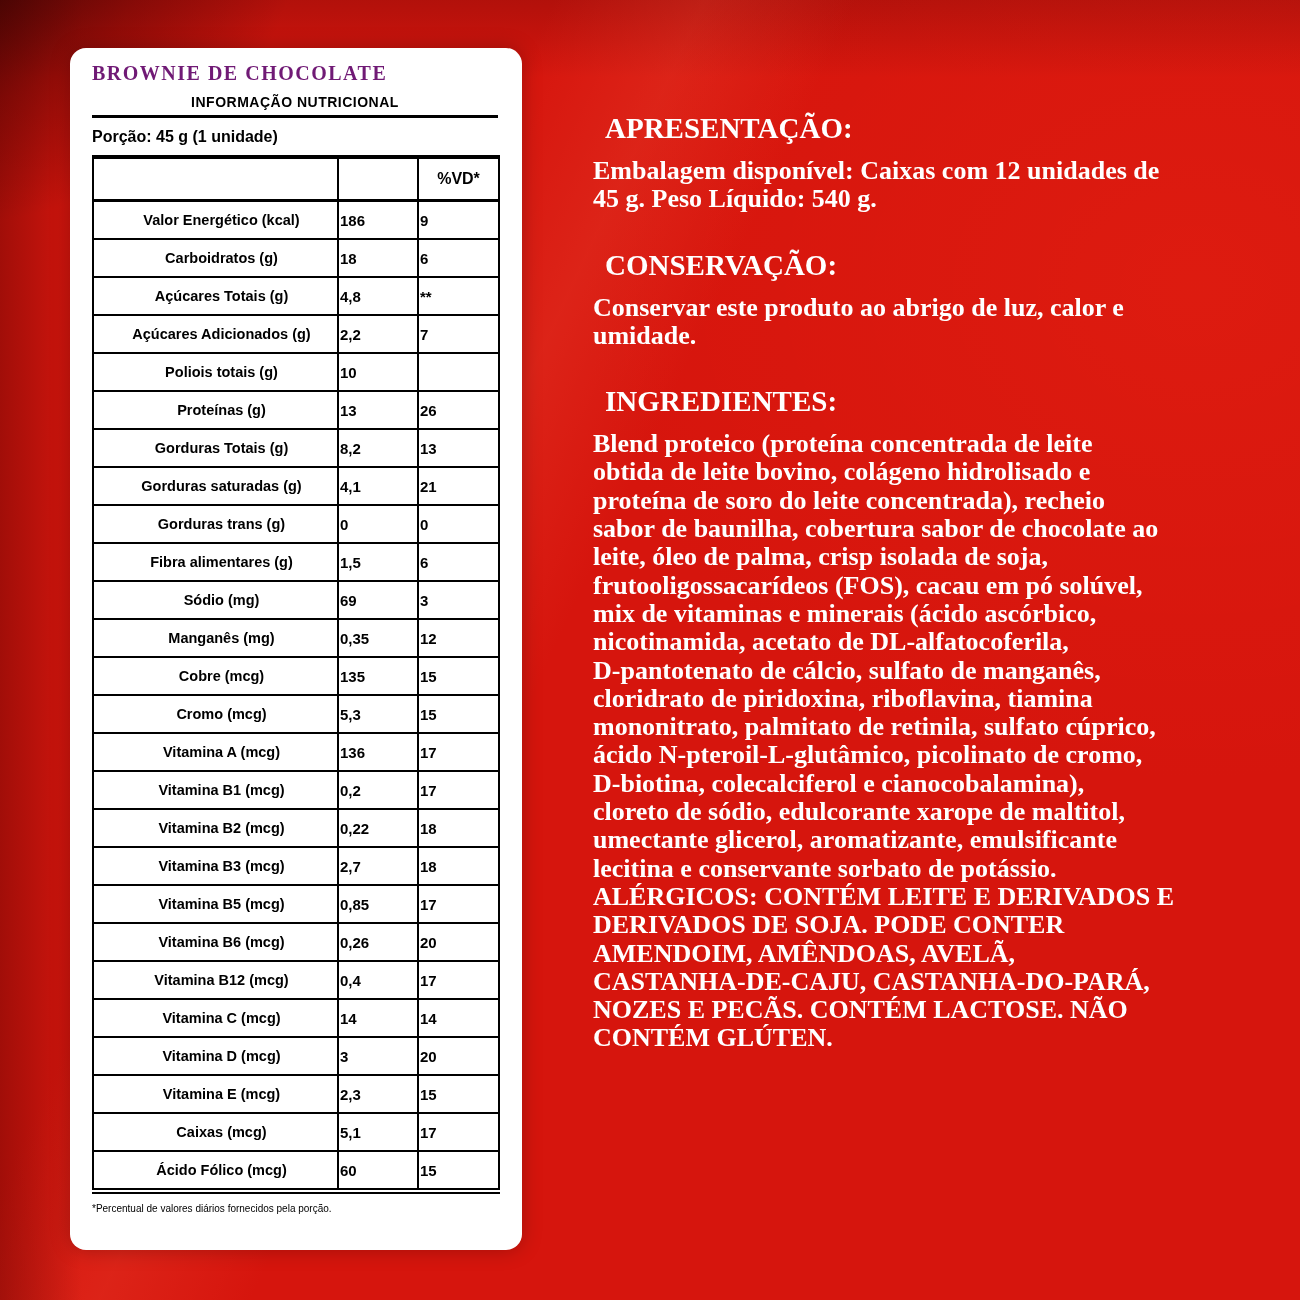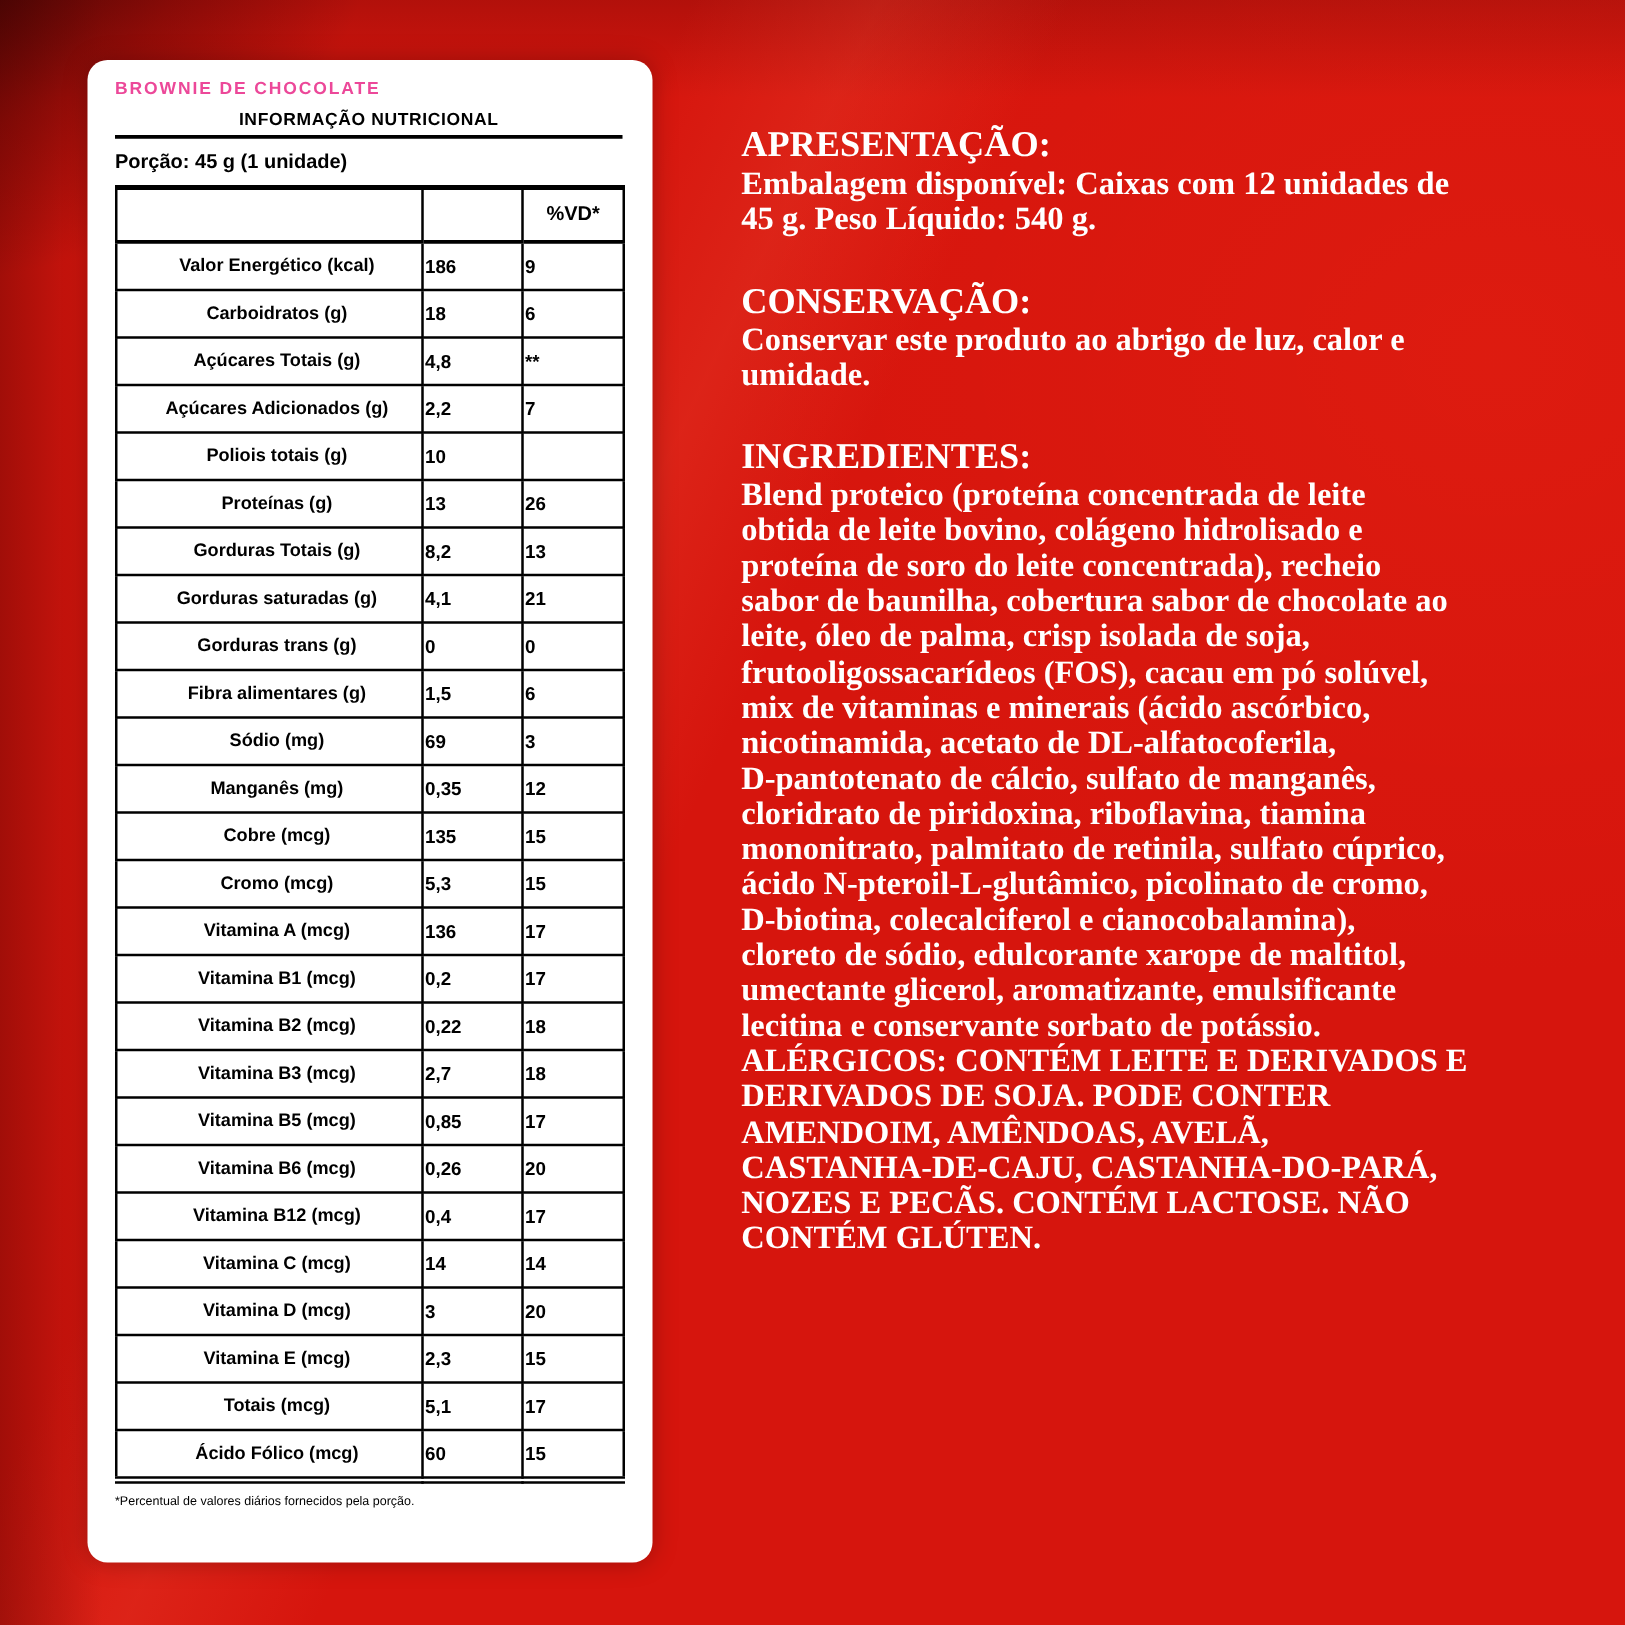--- a/index.html
+++ b/index.html
@@ -20,22 +20,22 @@
   .panel{
     position:absolute;left:70px;top:48px;
     width:452px;height:1202px;
     background:#ffffff;border-radius:16px;
     box-shadow:0 0 20px rgba(0,0,0,0.25);
     box-sizing:border-box;
     padding:13px 24px 0 22px;
     color:#000;
   }
   .product-name{
-    font-size:14px;font-weight:600;letter-spacing:1.5px;
-    color:#ec4899;margin-top:1px;
+    font-size:20px;font-weight:600;letter-spacing:1.5px;
+    color:#701a75;margin-top:1px;font-family:Liberation Serif, serif;
   }
   .nutri-title{
     text-align:center;font-size:14px;font-weight:bold;letter-spacing:0.5px;
     margin-top:9px;padding-bottom:5px;border-bottom:3px solid #000;
   }
   .meta-line{font-size:16px;font-weight:bold;margin-top:9px;}
   .meta-line.second{margin-top:10px;margin-bottom:9px;}
   table.nutri{
     border-collapse:collapse;table-layout:fixed;
     width:406px;
@@ -60,21 +60,21 @@
   td.td-value, td.td-vd{font-size:15px;text-align:left;}
   .footnote{font-size:10px;font-weight:normal;margin-top:9px;}
   
   .info-col{
     position:absolute;left:593px;top:100px;width:700px;
     color:#ffffff;
     font-family:"Liberation Serif", serif;
   }
   .info-section{margin-bottom:35px;}
   .info-heading{
-    font-size:29px;line-height:33px;font-weight:bold;margin:0;
+    font-size:29px;line-height:33px;font-weight:bold;margin:12px;
   }
   .info-body{
     font-size:26px;line-height:28.3px;font-weight:bold;margin:0;
     white-space:pre-line;
   }
 </style>
 </head>
 <body>
 
 <div class="screen">
@@ -212,21 +212,21 @@
             <td class="td-label">Vitamina D (mcg)</td>
             <td class="td-value">3</td>
             <td class="td-vd">20</td>
           </tr>
           <tr>
             <td class="td-label">Vitamina E (mcg)</td>
             <td class="td-value">2,3</td>
             <td class="td-vd">15</td>
           </tr>
           <tr>
-            <td class="td-label">Totais (mcg)</td>
+            <td class="td-label">Caixas (mcg)</td>
             <td class="td-value">5,1</td>
             <td class="td-vd">17</td>
           </tr>
           <tr>
             <td class="td-label">Ácido Fólico (mcg)</td>
             <td class="td-value">60</td>
             <td class="td-vd">15</td>
           </tr>
         </tbody>
     </table>

